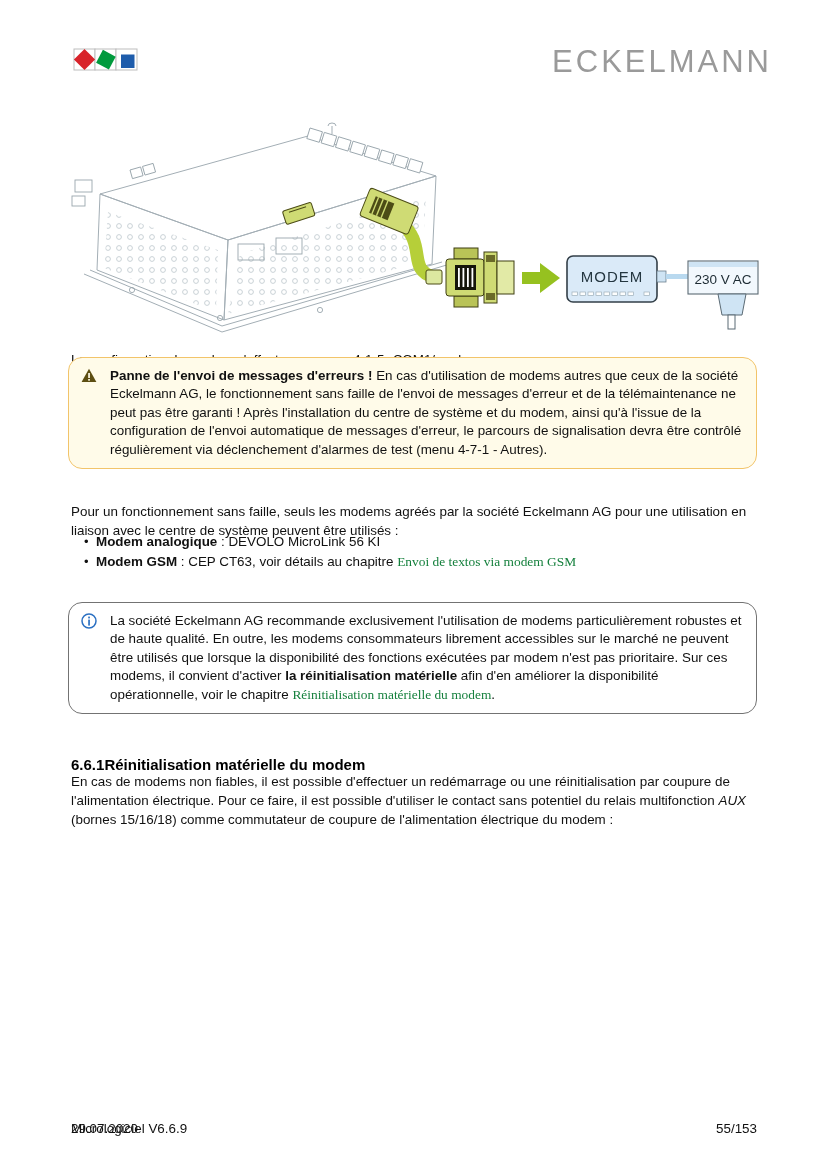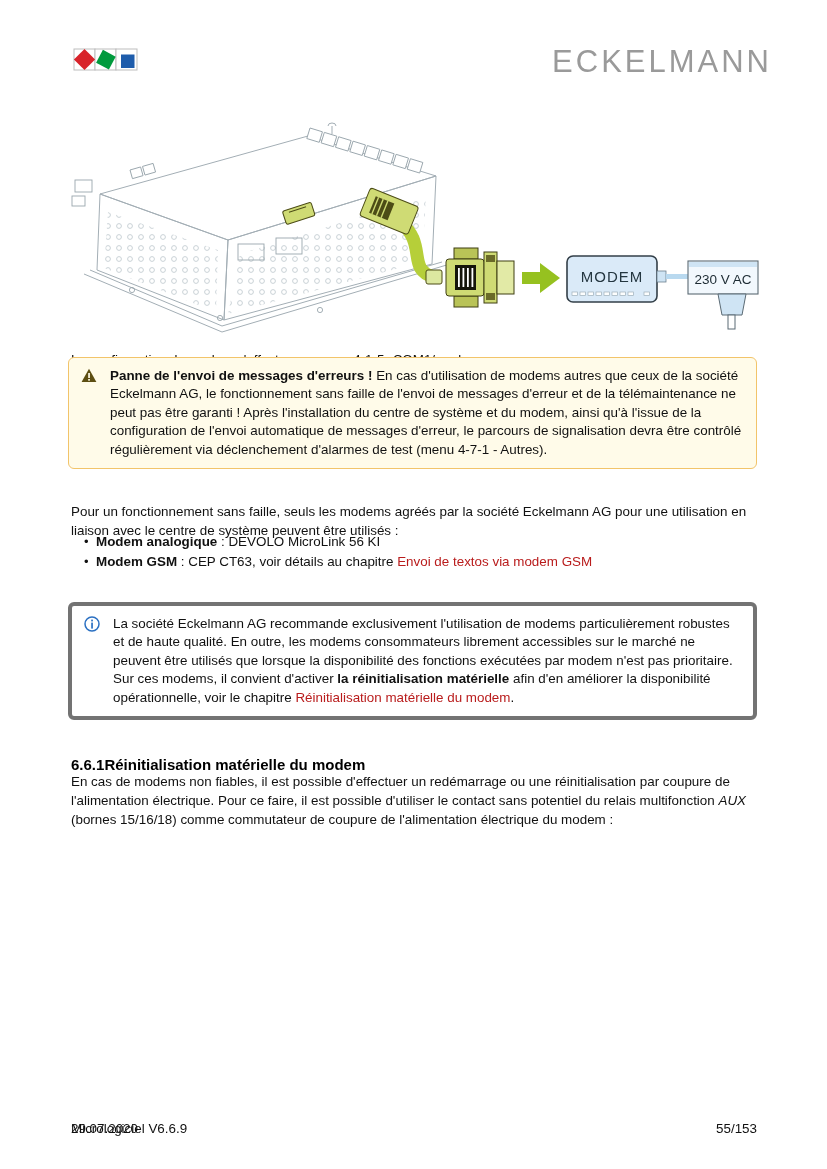--- a/index.html
+++ b/index.html
@@ -26,34 +26,34 @@
     position:absolute;left:71px;width:686px;
     font-size:13.4px;line-height:18.6px;color:#111;
   }
   .p-intro{top:338px;}
   .p-approved{top:490px;}
   .p-body{top:760px;}
   em.aux{font-style:italic;}
   
   .notice{
     position:absolute;left:68px;width:689px;box-sizing:border-box;
-    border-radius:6px;display:flex;gap:9px;
+    border-radius:14px;display:flex;gap:9px;
     padding:9px 14px 9px 12px;
     font-size:13.4px;line-height:18.4px;
   }
   .notice .ic{flex:0 0 20px;padding-top:1px;}
   .warning{
     top:357px;
     background:#fffbe9;border:1px solid #f2c46a;
   }
   .infobox{
     top:602px;
-    background:#ffffff;border:4px solid #737373;
-  }
-  .link{color:#b91c1c;text-decoration:none;cursor:pointer;}
+    background:#ffffff;border:1px solid #737373;
+  }
+  .link{color:#15803d;text-decoration:none;cursor:pointer;font-family:Liberation Serif, serif;}
   
   .bullets{
     position:absolute;left:71px;top:528px;width:686px;
     margin:4px;padding:0;list-style:none;
     font-size:13.4px;line-height:19.5px;
   }
   .bullets li{padding-left:21px;position:relative;}
   .bullets li::before{
     content:"\2022";position:absolute;left:9px;top:0;
     font-size:13px;color:#111;

